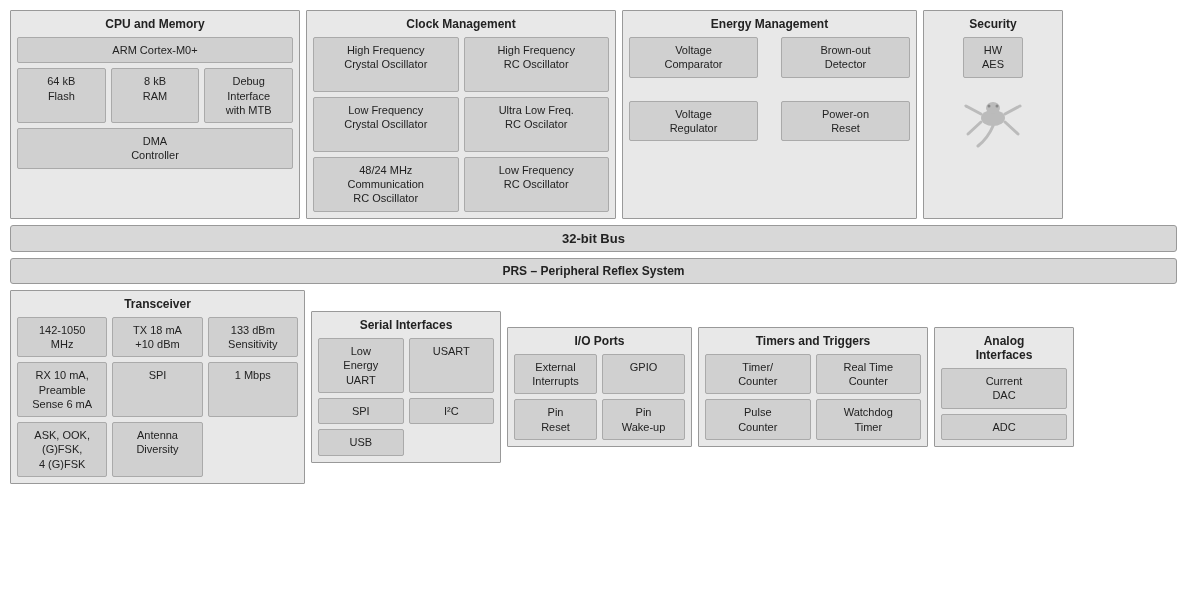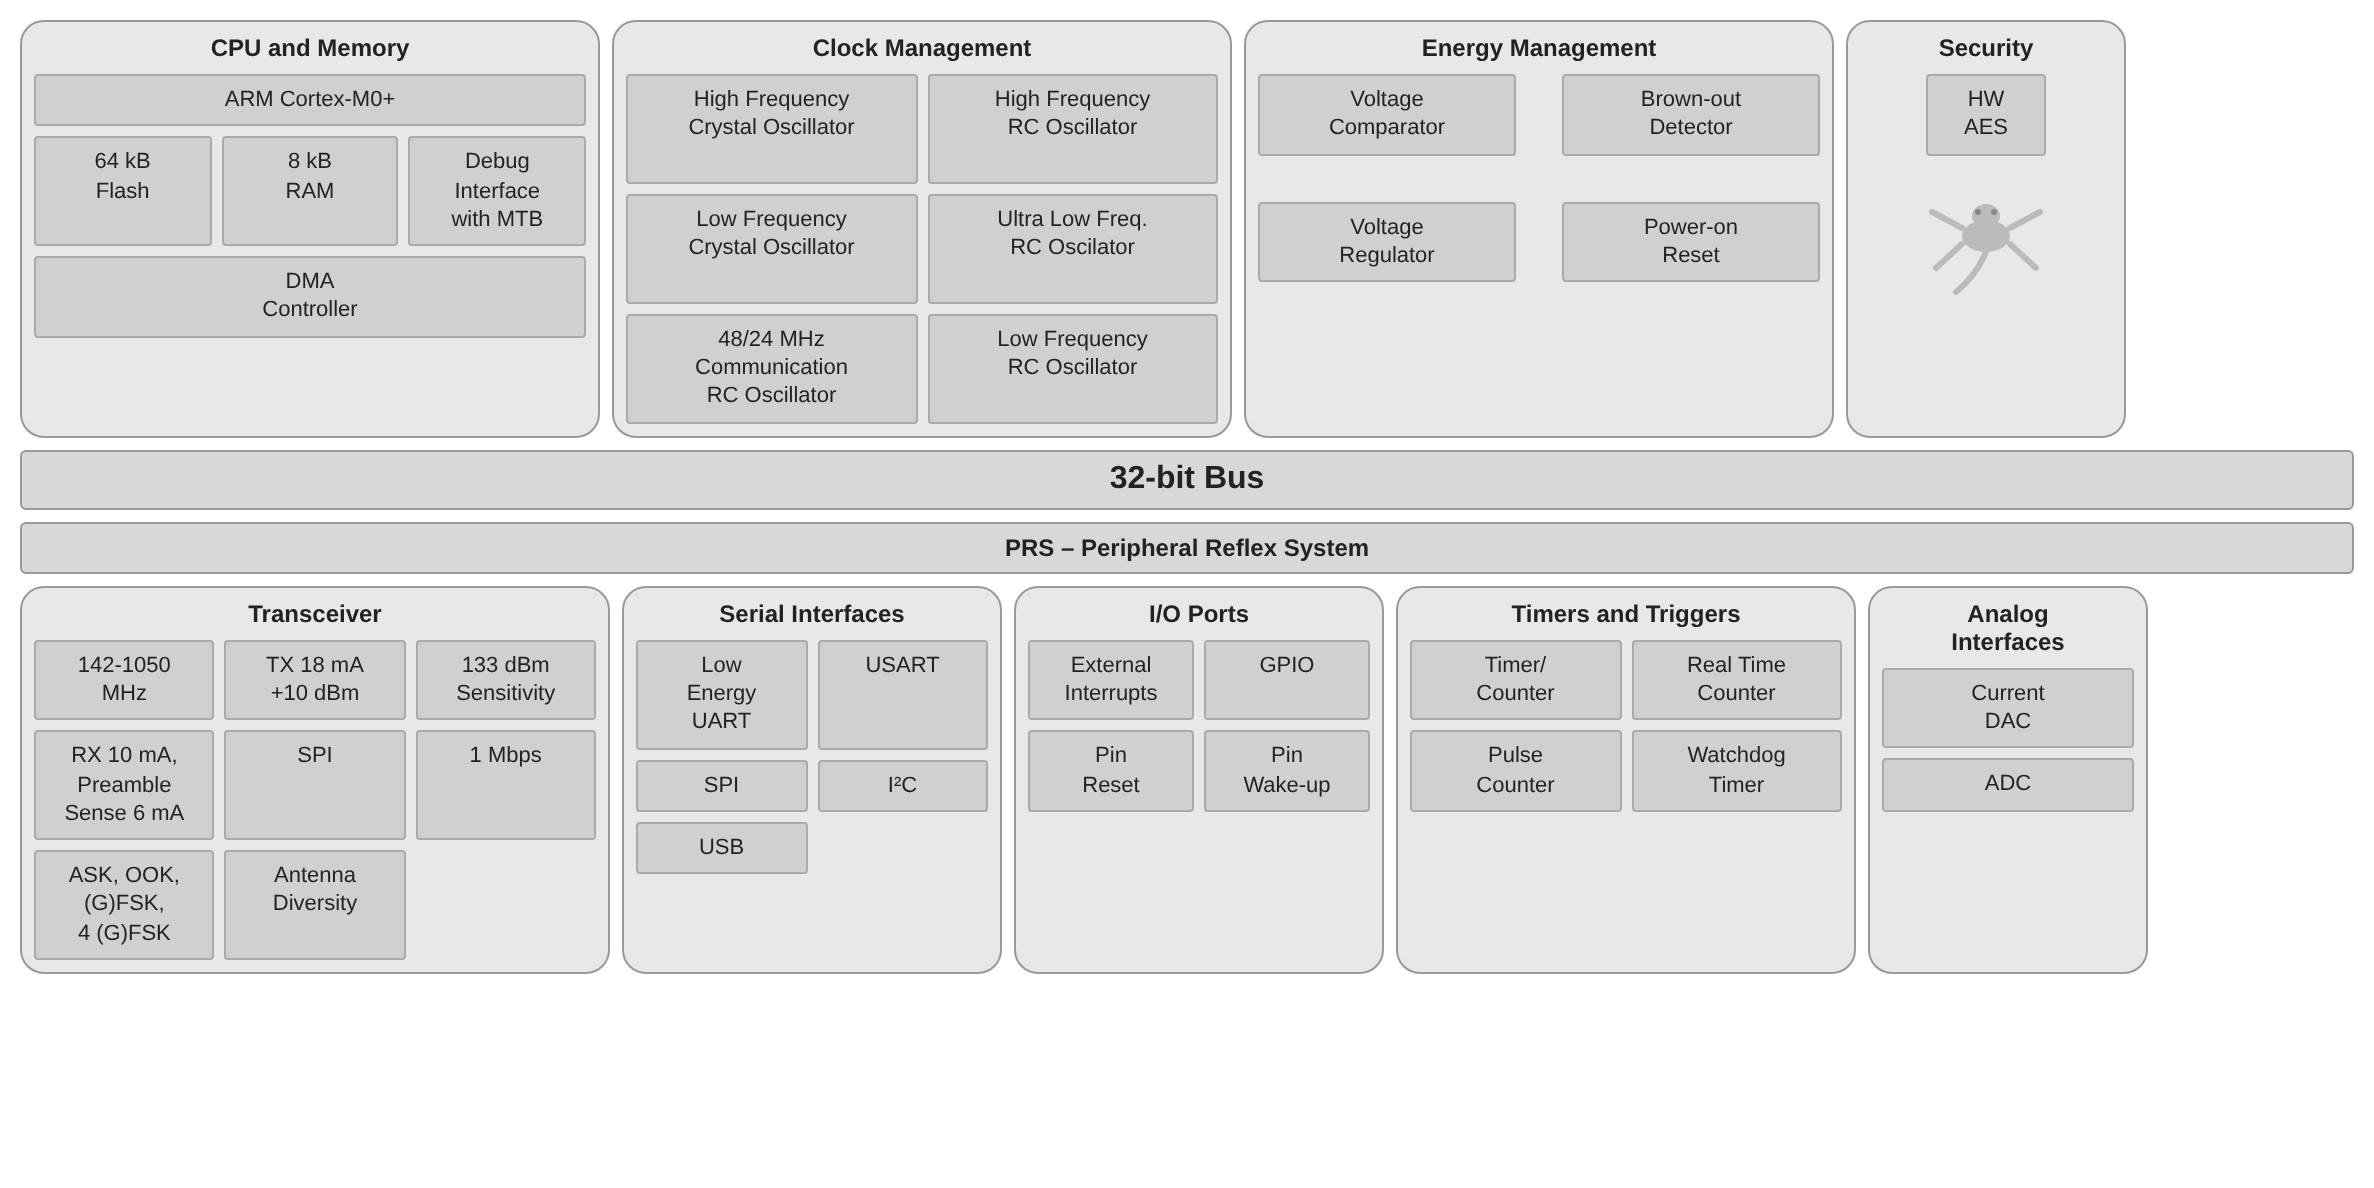--- a/index.html
+++ b/index.html
@@ -13,21 +13,21 @@
     }
     .diagram {
       padding: 10px;
       display: flex;
       flex-direction: column;
       gap: 6px;
     }
     .section-box {
       border: 1.5px solid #999;
       background: #e8e8e8;
-      border-radius: 12px;
+      border-radius: 1px;
       padding: 6px;
     }
     .section-title {
       text-align: center;
       font-weight: bold;
       font-size: 12px;
       margin-bottom: 6px;
     }
     .inner-box {
       background: #d0d0d0;
@@ -81,36 +81,37 @@
     }
 
     
     .bus-row {
       background: #d8d8d8;
       border: 1.5px solid #999;
       border-radius: 3px;
       text-align: center;
       padding: 5px;
       font-weight: bold;
-      font-size: 16px;
+      font-size: 13px;
     }
     .prs-row {
       background: #d8d8d8;
       border: 1.5px solid #999;
       border-radius: 3px;
       text-align: center;
       padding: 5px;
       font-weight: bold;
       font-size: 12px;
     }
 
     
     .bottom-row {
       display: flex;
       gap: 6px;
+      align-items: center;
     }
     .transceiver-section { flex: 0 0 295px; }
     .serial-section { flex: 0 0 190px; }
     .io-section { flex: 0 0 185px; }
     .timers-section { flex: 0 0 230px; }
     .analog-section { flex: 0 0 140px; }
 
     .transceiver-grid {
       display: grid;
       grid-template-columns: 1fr 1fr 1fr;

